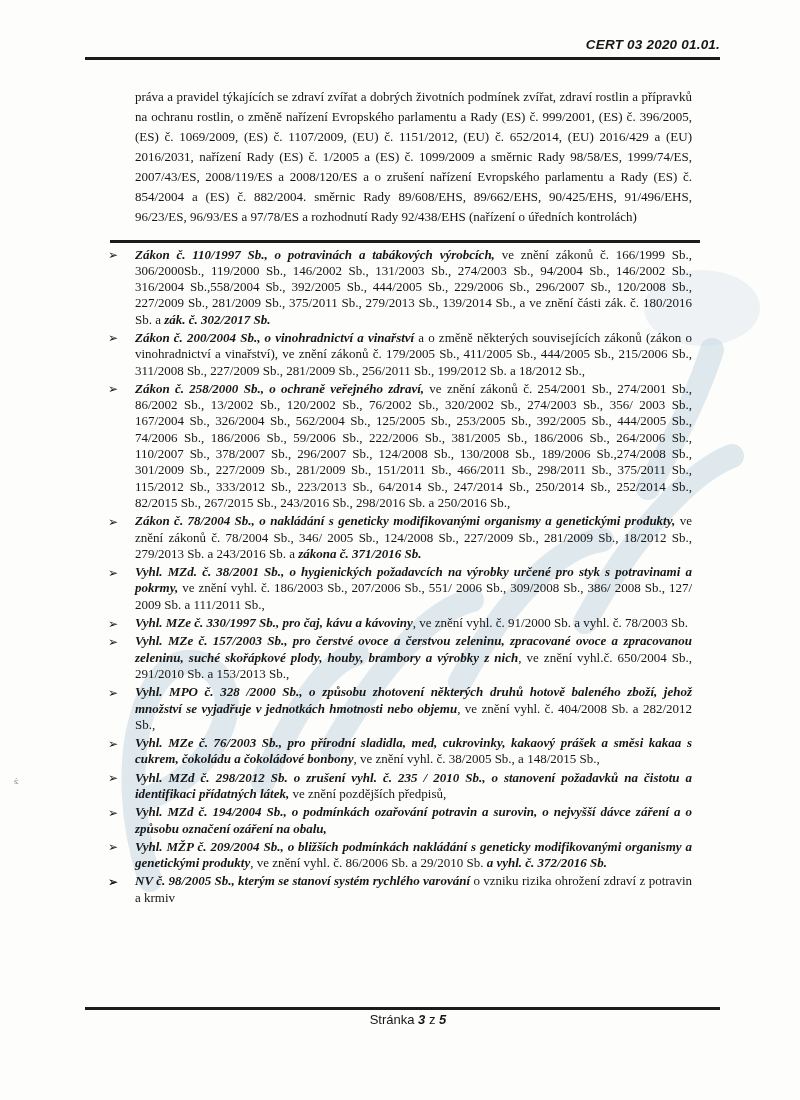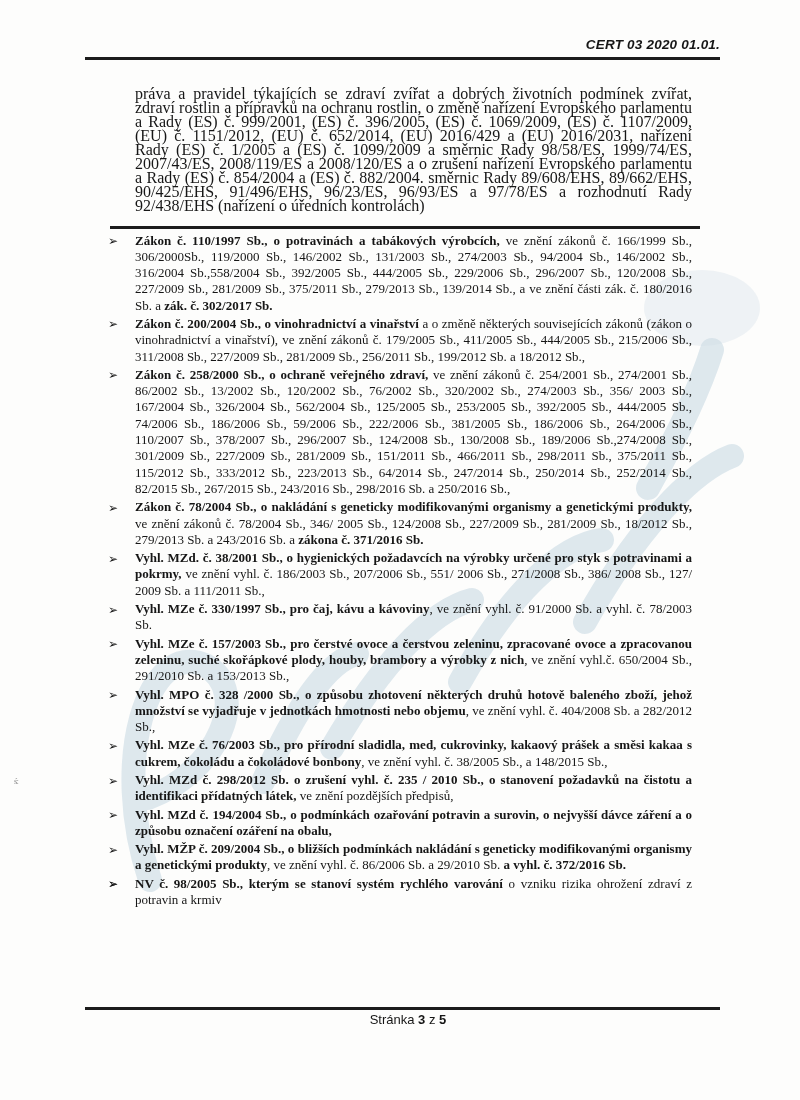--- a/index.html
+++ b/index.html
@@ -24,41 +24,41 @@
   .header-rule {
     position: absolute; top: 57px; left: 85px;
     width: 635px; height: 3px; background: #1c1c1c;
   }
 
   .content {
     position: absolute; top: 87px; left: 135px; width: 557px;
   }
   .intro {
     text-align: justify;
-    font-size: 16px; line-height: 14px;
+    font-size: 13px; line-height: 20px;
   }
 
   .list-rule {
     margin: 13px 0 4px -25px;
     width: 590px; height: 2.5px; background: #1c1c1c;
   }
   .law-list {
     list-style: none; margin: 0; padding: 0;
   }
   .law-item {
     position: relative;
     margin: 0 0 2px 0;
     text-align: justify;
     font-size: 13px; line-height: 16.3px;
   }
   .bullet {
     position: absolute; left: -27px; top: 0.5px;
     font-size: 12px; line-height: 16.3px;
   }
-  .b { font-weight: 700; }
+  .b { font-weight: 700; font-style: italic; }
 
   .footer-rule {
     position: absolute; top: 1007px; left: 85px;
     width: 635px; height: 2.5px; background: #1c1c1c;
   }
   .footer-text {
     position: absolute; top: 1012px; left: 8px; width: 800px;
     text-align: center;
     font-family: "Liberation Sans", sans-serif;
     font-size: 13px;
@@ -93,21 +93,21 @@
     <div class="content">
       <p class="intro" style="margin:0">práva a pravidel týkajících se zdraví zvířat a dobrých životních podmínek zvířat, zdraví rostlin a přípravků na ochranu rostlin, o změně nařízení Evropského parlamentu a Rady (ES) č. 999/2001, (ES) č. 396/2005, (ES) č. 1069/2009, (ES) č. 1107/2009, (EU) č. 1151/2012, (EU) č. 652/2014, (EU) 2016/429 a (EU) 2016/2031, nařízení Rady (ES) č. 1/2005 a (ES) č. 1099/2009 a směrnic Rady 98/58/ES, 1999/74/ES, 2007/43/ES, 2008/119/ES a 2008/120/ES a o zrušení nařízení Evropského parlamentu a Rady (ES) č. 854/2004 a (ES) č. 882/2004. směrnic Rady 89/608/EHS, 89/662/EHS, 90/425/EHS, 91/496/EHS, 96/23/ES, 96/93/ES a 97/78/ES a rozhodnutí Rady 92/438/EHS (nařízení o úředních kontrolách)</p>
 
       <div class="list-rule"></div>
 
       <ul class="law-list">
         <li class="law-item"><span class="bullet">➢</span><span class="b">Zákon č. 110/1997 Sb., o potravinách a tabákových výrobcích,</span><span> ve znění zákonů č. 166/1999 Sb., 306/2000Sb., 119/2000 Sb., 146/2002 Sb., 131/2003 Sb., 274/2003 Sb., 94/2004 Sb., 146/2002 Sb., 316/2004 Sb.,558/2004 Sb., 392/2005 Sb., 444/2005 Sb., 229/2006 Sb., 296/2007 Sb., 120/2008 Sb., 227/2009 Sb., 281/2009 Sb., 375/2011 Sb., 279/2013 Sb., 139/2014 Sb., a ve znění části zák. č. 180/2016 Sb. a </span><span class="b">zák. č. 302/2017 Sb.</span></li>
         <li class="law-item"><span class="bullet">➢</span><span class="b">Zákon č. 200/2004 Sb., o vinohradnictví a vinařství</span><span> a o změně některých souvisejících zákonů (zákon o vinohradnictví a vinařství), ve znění zákonů č. 179/2005 Sb., 411/2005 Sb., 444/2005 Sb., 215/2006 Sb., 311/2008 Sb., 227/2009 Sb., 281/2009 Sb., 256/2011 Sb., 199/2012 Sb. a 18/2012 Sb.,</span></li>
         <li class="law-item"><span class="bullet">➢</span><span class="b">Zákon č. 258/2000 Sb., o ochraně veřejného zdraví,</span><span> ve znění zákonů č. 254/2001 Sb., 274/2001 Sb., 86/2002 Sb., 13/2002 Sb., 120/2002 Sb., 76/2002 Sb., 320/2002 Sb., 274/2003 Sb., 356/ 2003 Sb., 167/2004 Sb., 326/2004 Sb., 562/2004 Sb., 125/2005 Sb., 253/2005 Sb., 392/2005 Sb., 444/2005 Sb., 74/2006 Sb., 186/2006 Sb., 59/2006 Sb., 222/2006 Sb., 381/2005 Sb., 186/2006 Sb., 264/2006 Sb., 110/2007 Sb., 378/2007 Sb., 296/2007 Sb., 124/2008 Sb., 130/2008 Sb., 189/2006 Sb.,274/2008 Sb., 301/2009 Sb., 227/2009 Sb., 281/2009 Sb., 151/2011 Sb., 466/2011 Sb., 298/2011 Sb., 375/2011 Sb., 115/2012 Sb., 333/2012 Sb., 223/2013 Sb., 64/2014 Sb., 247/2014 Sb., 250/2014 Sb., 252/2014 Sb., 82/2015 Sb., 267/2015 Sb., 243/2016 Sb., 298/2016 Sb. a 250/2016 Sb.,</span></li>
         <li class="law-item"><span class="bullet">➢</span><span class="b">Zákon č. 78/2004 Sb., o nakládání s geneticky modifikovanými organismy a genetickými produkty,</span><span> ve znění zákonů č. 78/2004 Sb., 346/ 2005 Sb., 124/2008 Sb., 227/2009 Sb., 281/2009 Sb., 18/2012 Sb., 279/2013 Sb. a 243/2016 Sb. a </span><span class="b">zákona č. 371/2016 Sb.</span></li>
-        <li class="law-item"><span class="bullet">➢</span><span class="b">Vyhl. MZd. č. 38/2001 Sb., o hygienických požadavcích na výrobky určené pro styk s potravinami a pokrmy,</span><span> ve znění vyhl. č. 186/2003 Sb., 207/2006 Sb., 551/ 2006 Sb., 271/2008 Sb., 386/ 2008 Sb., 127/ 2009 Sb. a 111/2011 Sb.,</span></li>
+        <li class="law-item"><span class="bullet">➢</span><span class="b">Vyhl. MZd. č. 38/2001 Sb., o hygienických požadavcích na výrobky určené pro styk s potravinami a pokrmy,</span><span> ve znění vyhl. č. 186/2003 Sb., 207/2006 Sb., 551/ 2006 Sb., 309/2008 Sb., 386/ 2008 Sb., 127/ 2009 Sb. a 111/2011 Sb.,</span></li>
         <li class="law-item"><span class="bullet">➢</span><span class="b">Vyhl. MZe č. 330/1997 Sb., pro čaj, kávu a kávoviny</span><span>, ve znění vyhl. č. 91/2000 Sb. a vyhl. č. 78/2003 Sb.</span></li>
         <li class="law-item"><span class="bullet">➢</span><span class="b">Vyhl. MZe č. 157/2003 Sb., pro čerstvé ovoce a čerstvou zeleninu, zpracované ovoce a zpracovanou zeleninu, suché skořápkové plody, houby, brambory a výrobky z nich</span><span>, ve znění vyhl.č. 650/2004 Sb., 291/2010 Sb. a 153/2013 Sb.,</span></li>
         <li class="law-item"><span class="bullet">➢</span><span class="b">Vyhl. MPO č. 328 /2000 Sb., o způsobu zhotovení některých druhů hotově baleného zboží, jehož množství se vyjadřuje v jednotkách hmotnosti nebo objemu</span><span>, ve znění vyhl. č. 404/2008 Sb. a 282/2012 Sb.,</span></li>
         <li class="law-item"><span class="bullet">➢</span><span class="b">Vyhl. MZe č. 76/2003 Sb., pro přírodní sladidla, med, cukrovinky, kakaový prášek a směsi kakaa s cukrem, čokoládu a čokoládové bonbony</span><span>, ve znění vyhl. č. 38/2005 Sb., a 148/2015 Sb.,</span></li>
         <li class="law-item"><span class="bullet">➢</span><span class="b">Vyhl. MZd č. 298/2012 Sb. o zrušení vyhl. č. 235 / 2010 Sb., o stanovení požadavků na čistotu a identifikaci přídatných látek,</span><span> ve znění pozdějších předpisů,</span></li>
         <li class="law-item"><span class="bullet">➢</span><span class="b">Vyhl. MZd č. 194/2004 Sb., o podmínkách ozařování potravin a surovin, o nejvyšší dávce záření a o způsobu označení ozáření na obalu,</span></li>
         <li class="law-item"><span class="bullet">➢</span><span class="b">Vyhl. MŽP č. 209/2004 Sb., o bližších podmínkách nakládání s geneticky modifikovanými organismy a genetickými produkty</span><span>, ve znění vyhl. č. 86/2006 Sb. a 29/2010 Sb. </span><span class="b">a vyhl. č. 372/2016 Sb.</span></li>
         <li class="law-item"><span class="bullet">➢</span></li>
         <li class="law-item"><span class="bullet">➢</span><span class="b">NV č. 98/2005 Sb., kterým se stanoví systém rychlého varování</span><span> o vzniku rizika ohrožení zdraví z potravin a krmiv</span></li>
       </ul>

